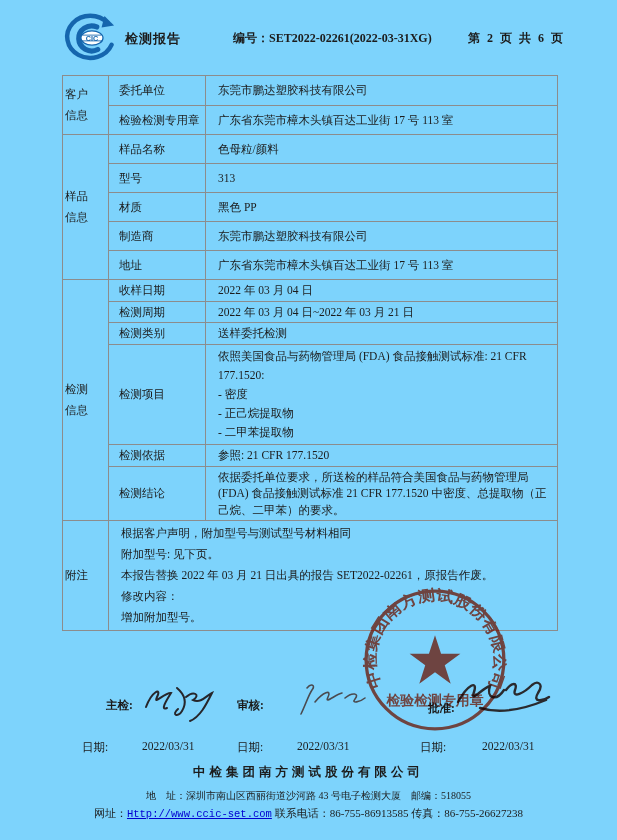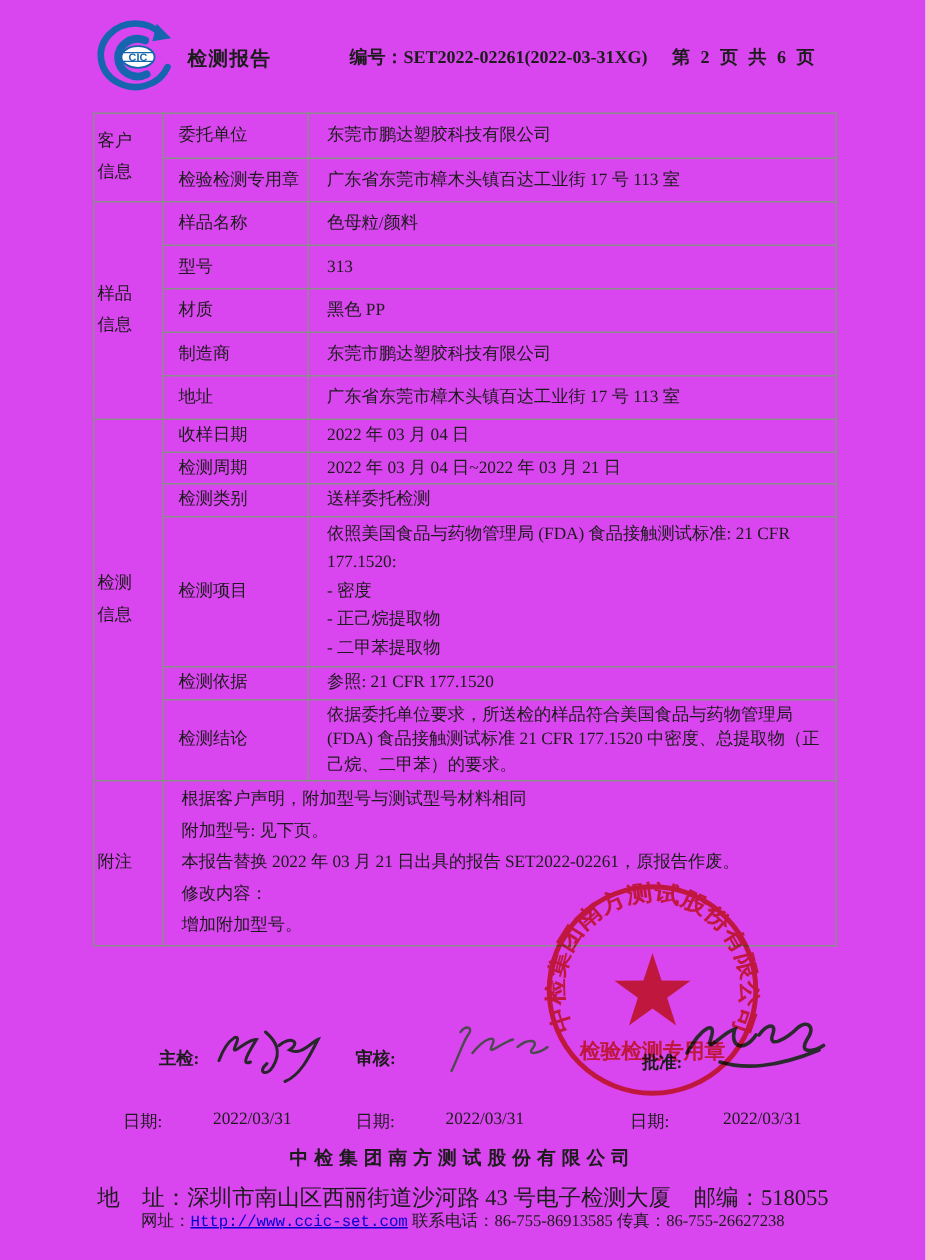--- a/index.html
+++ b/index.html
@@ -1,29 +1,29 @@
 <!DOCTYPE html>
 <html><head>
 <meta charset="utf-8">
 <style>
   html,body{margin:0;padding:0;background:#e8e8e8;}
   .page{
     position:relative;
     width:617px;height:840px;
     margin:0 auto;
-    background:#d946ef;
+    background:#7dd3fc;
     font-family:"Liberation Serif","DejaVu Serif",serif;
     color:#1c1c1c;
     overflow:hidden;
   }
   
   .hdr-logo{position:absolute;left:62px;top:13px;width:58px;height:50px;}
   .hdr-title{position:absolute;left:125px;top:30px;font-size:13px;font-weight:bold;letter-spacing:1px;}
   .hdr-no{position:absolute;left:233px;top:30px;font-size:12px;font-weight:bold;}
-  .hdr-page{position:absolute;left:448px;top:30px;font-size:12px;font-weight:bold;letter-spacing:2px;}
+  .hdr-page{position:absolute;left:468px;top:30px;font-size:12px;font-weight:bold;letter-spacing:2px;}
   
   .report-table{
     position:absolute;left:62px;top:75px;
     width:495px;border-collapse:collapse;table-layout:fixed;
   }
   .report-table td{
     border:1px solid #8c8c8c;
     font-size:11.5px;
     vertical-align:middle;
     padding:2px 1px 2px 12px;
@@ -42,21 +42,21 @@
   
   .sig-label{position:absolute;font-size:11.5px;font-weight:bold;}
   .sig-date{position:absolute;font-size:11.5px;}
   .sig-svg{position:absolute;}
   
   .stamp{position:absolute;left:361px;top:586px;width:148px;height:148px;
          opacity:.88;mix-blend-mode:multiply;z-index:5;pointer-events:none;}
   
   .ftr{position:absolute;left:0;width:617px;text-align:center;}
   .ftr-company{top:764px;font-size:12.5px;font-weight:bold;letter-spacing:4px;}
-  .ftr-addr{top:789px;font-size:15px;}
+  .ftr-addr{top:789px;font-size:10px;}
   .ftr-web{top:806px;font-size:11px;}
   .ftr-web a{color:#0000d0;text-decoration:underline;font-family:"Liberation Mono","DejaVu Sans Mono",monospace;font-size:10.5px;}
 </style>
 </head>
 <body>
 
 <div class="page">
 
   <svg class="hdr-logo" viewBox="0 0 60 52">
 

